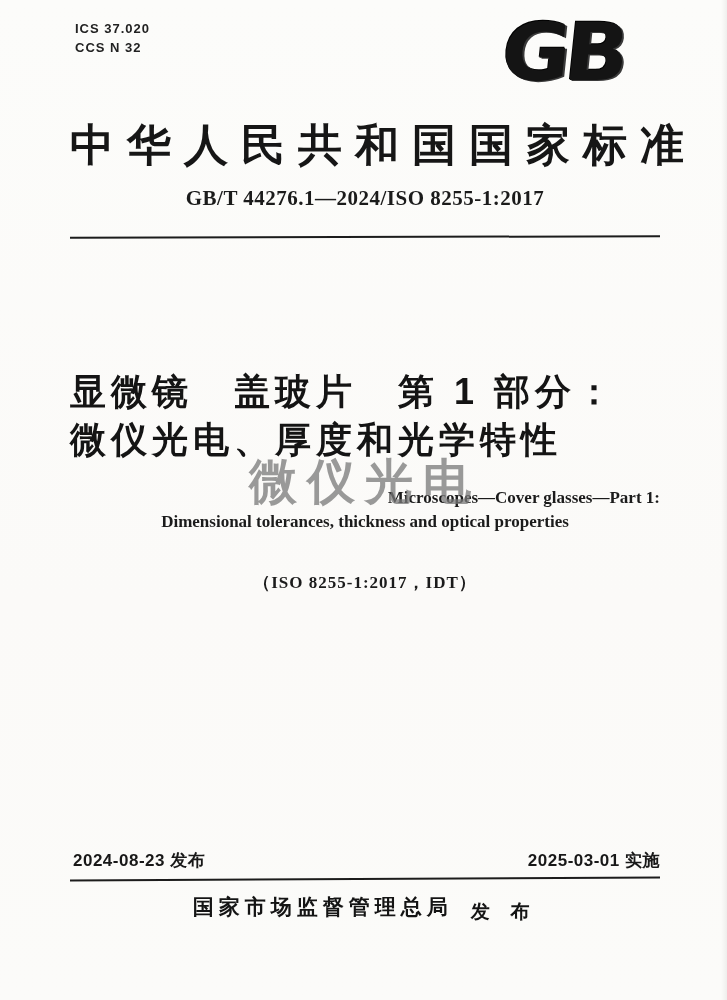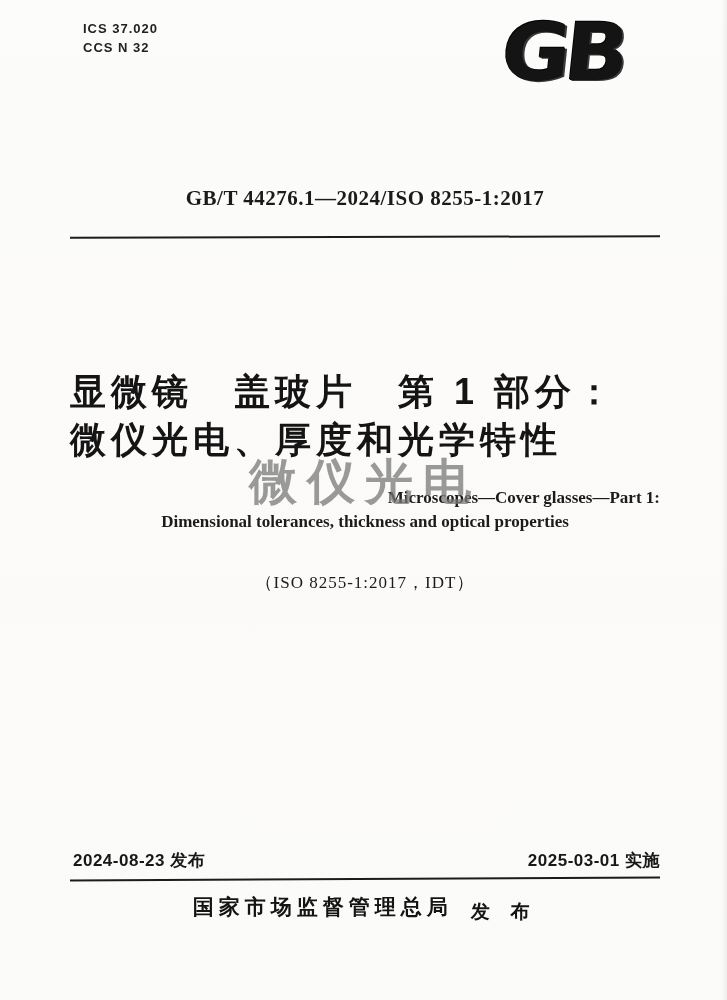--- a/index.html
+++ b/index.html
@@ -21,21 +21,20 @@
   
   .ics-block {
     position: absolute;
     left: 75px;
     top: 20px;
     font-size: 13px;
     font-weight: bold;
     line-height: 1.45;
     letter-spacing: 1px;
     color: #222;
-    margin-left: 8px;
   }
   
   .gb-logo {
     position: absolute;
     left: 472px;
     top: 6px;
     width: 180px;
     height: 92px;
     display: flex;
     align-items: center;
@@ -135,21 +134,21 @@
   .en-title-1 { top: 488px; text-align: right; }
   .en-title-2 { top: 512px; }
   
   .iso-note {
     position: absolute;
     left: 70px;
     top: 571px;
     width: 590px;
     text-align: center;
     font-family: "Liberation Serif", "DejaVu Serif", serif;
-    font-weight: normal;
+    font-weight: bold;
     font-size: 17px;
     letter-spacing: 1px;
     color: #1b1b1b;
   }
   
   .dates-row {
     position: absolute;
     left: 73px;
     top: 849px;
     width: 587px;
@@ -209,20 +208,21 @@
 
   <div class="ics-block">
     <div>ICS  37.020</div>
     <div>CCS  N  32</div>
   </div>
 
   <div class="gb-logo">
     <span class="gb-text">GB</span>
   </div>
 
+  <h1 class="national-title">中华人民共和国国家标准</h1>
 
   <div class="std-number">GB/T 44276.1—2024/ISO 8255-1:2017</div>
 
   <hr class="rule rule-top">
 
   <div class="cn-title cn-title-1">显微镜　盖玻片　第 1 部分：</div>
   <div class="cn-title cn-title-2">微仪光电、厚度和光学特性</div>
 
   <div class="watermark">微仪光电</div>
 

